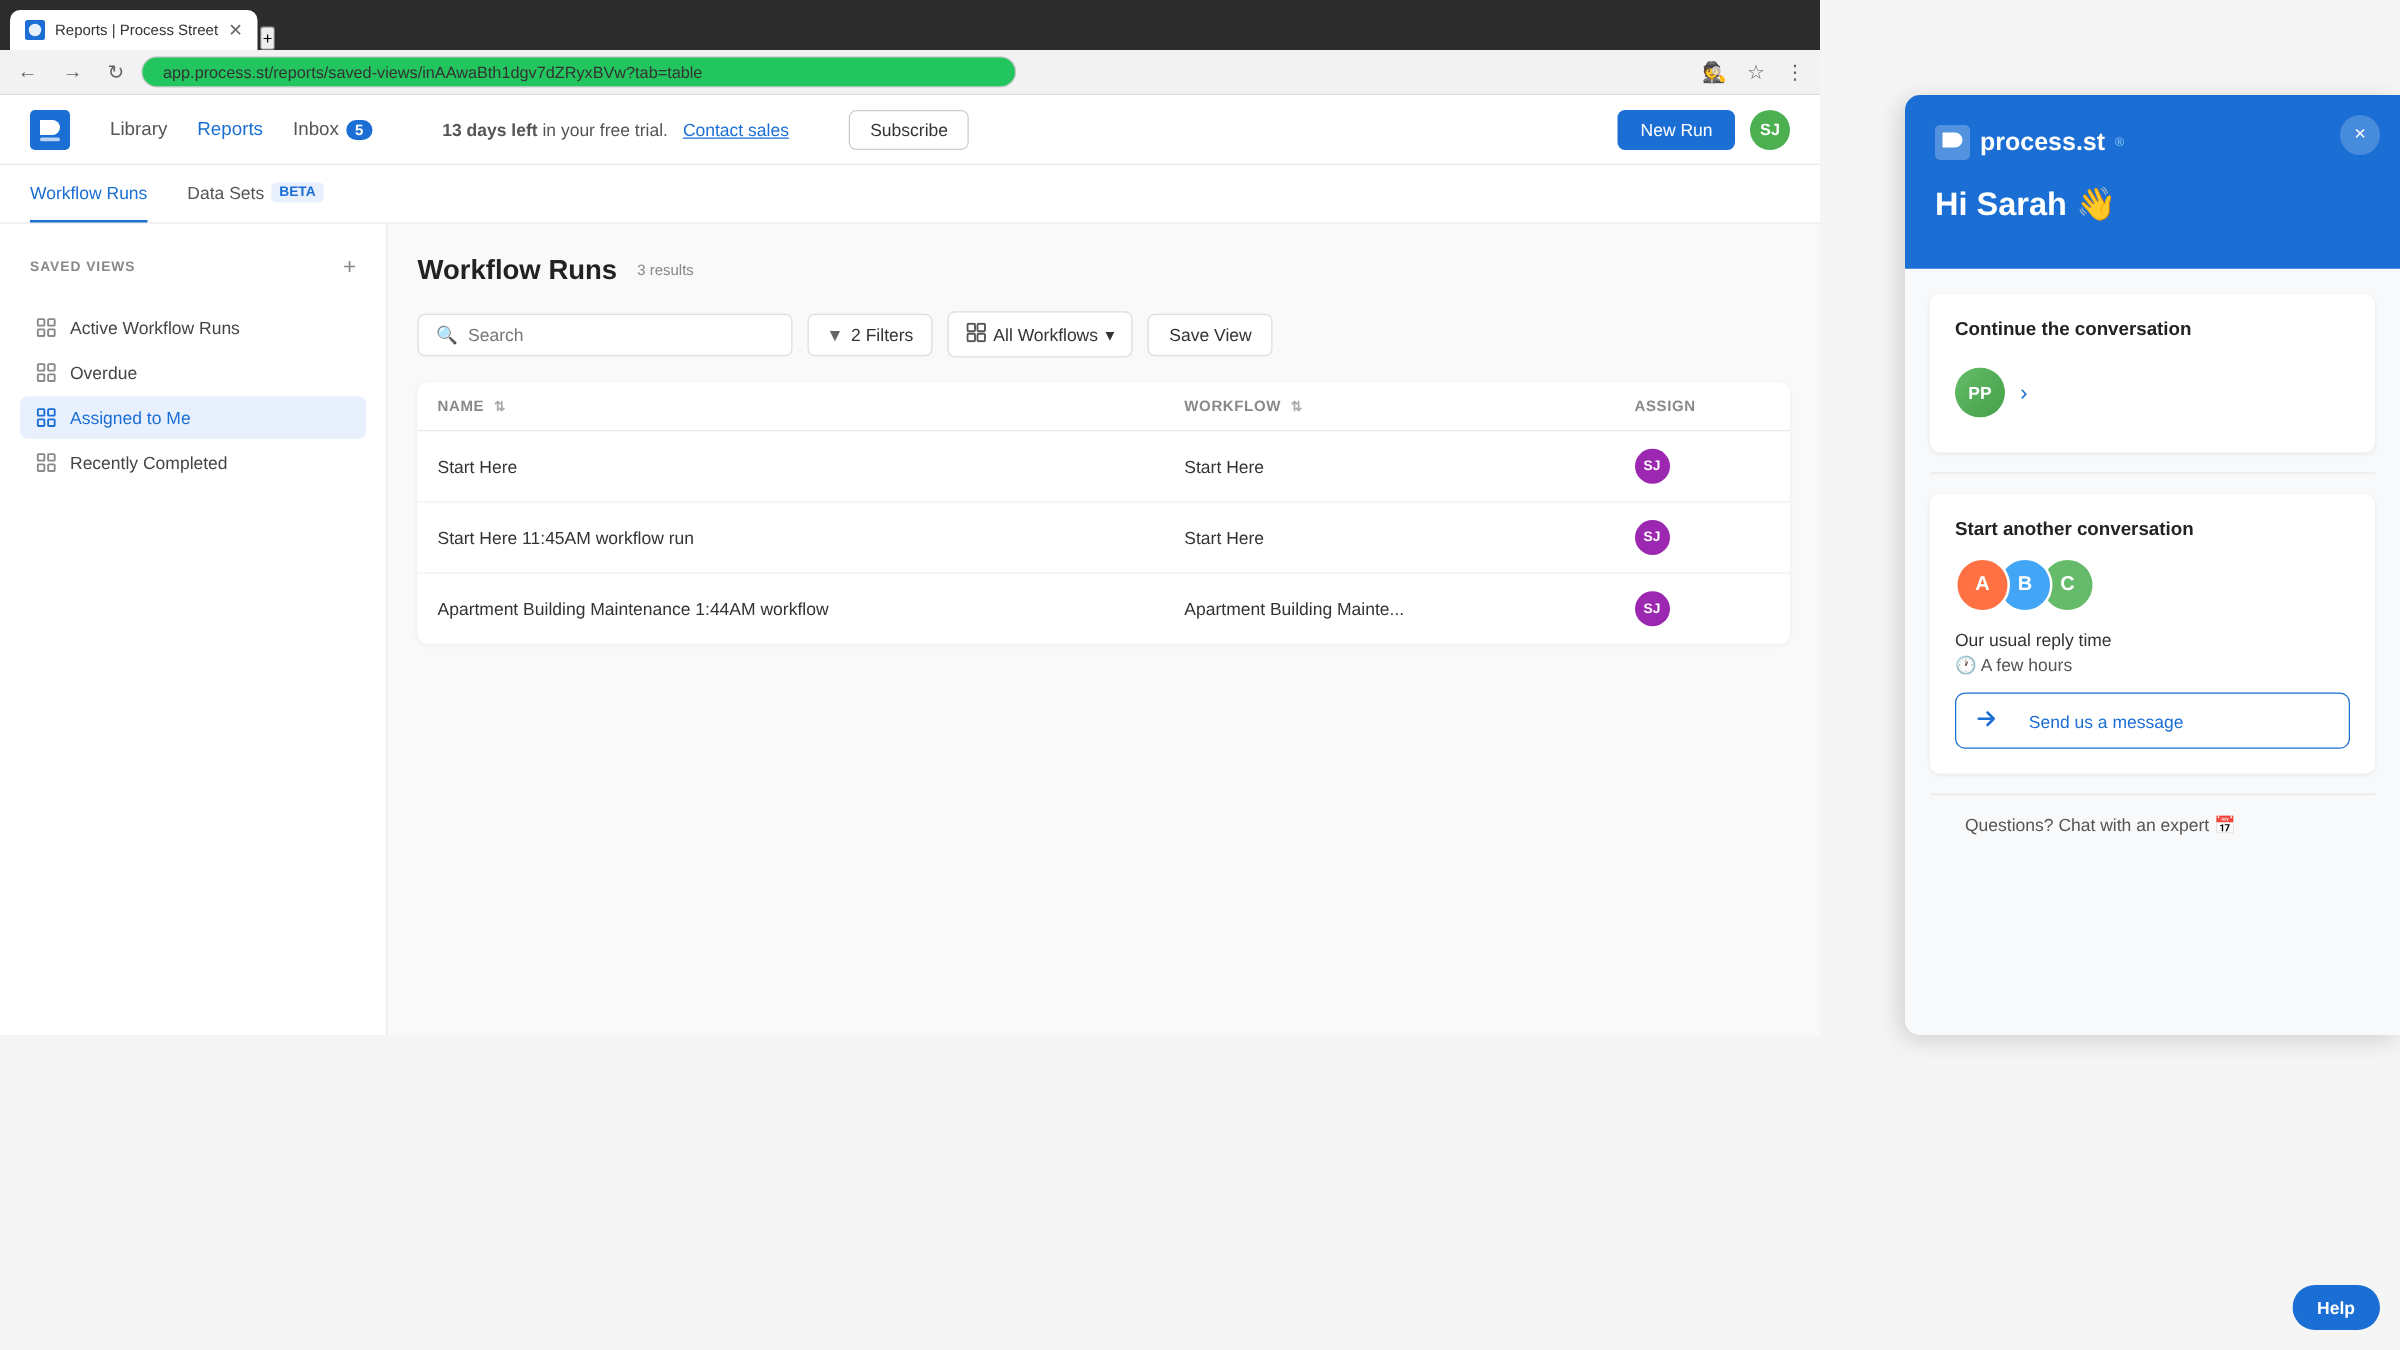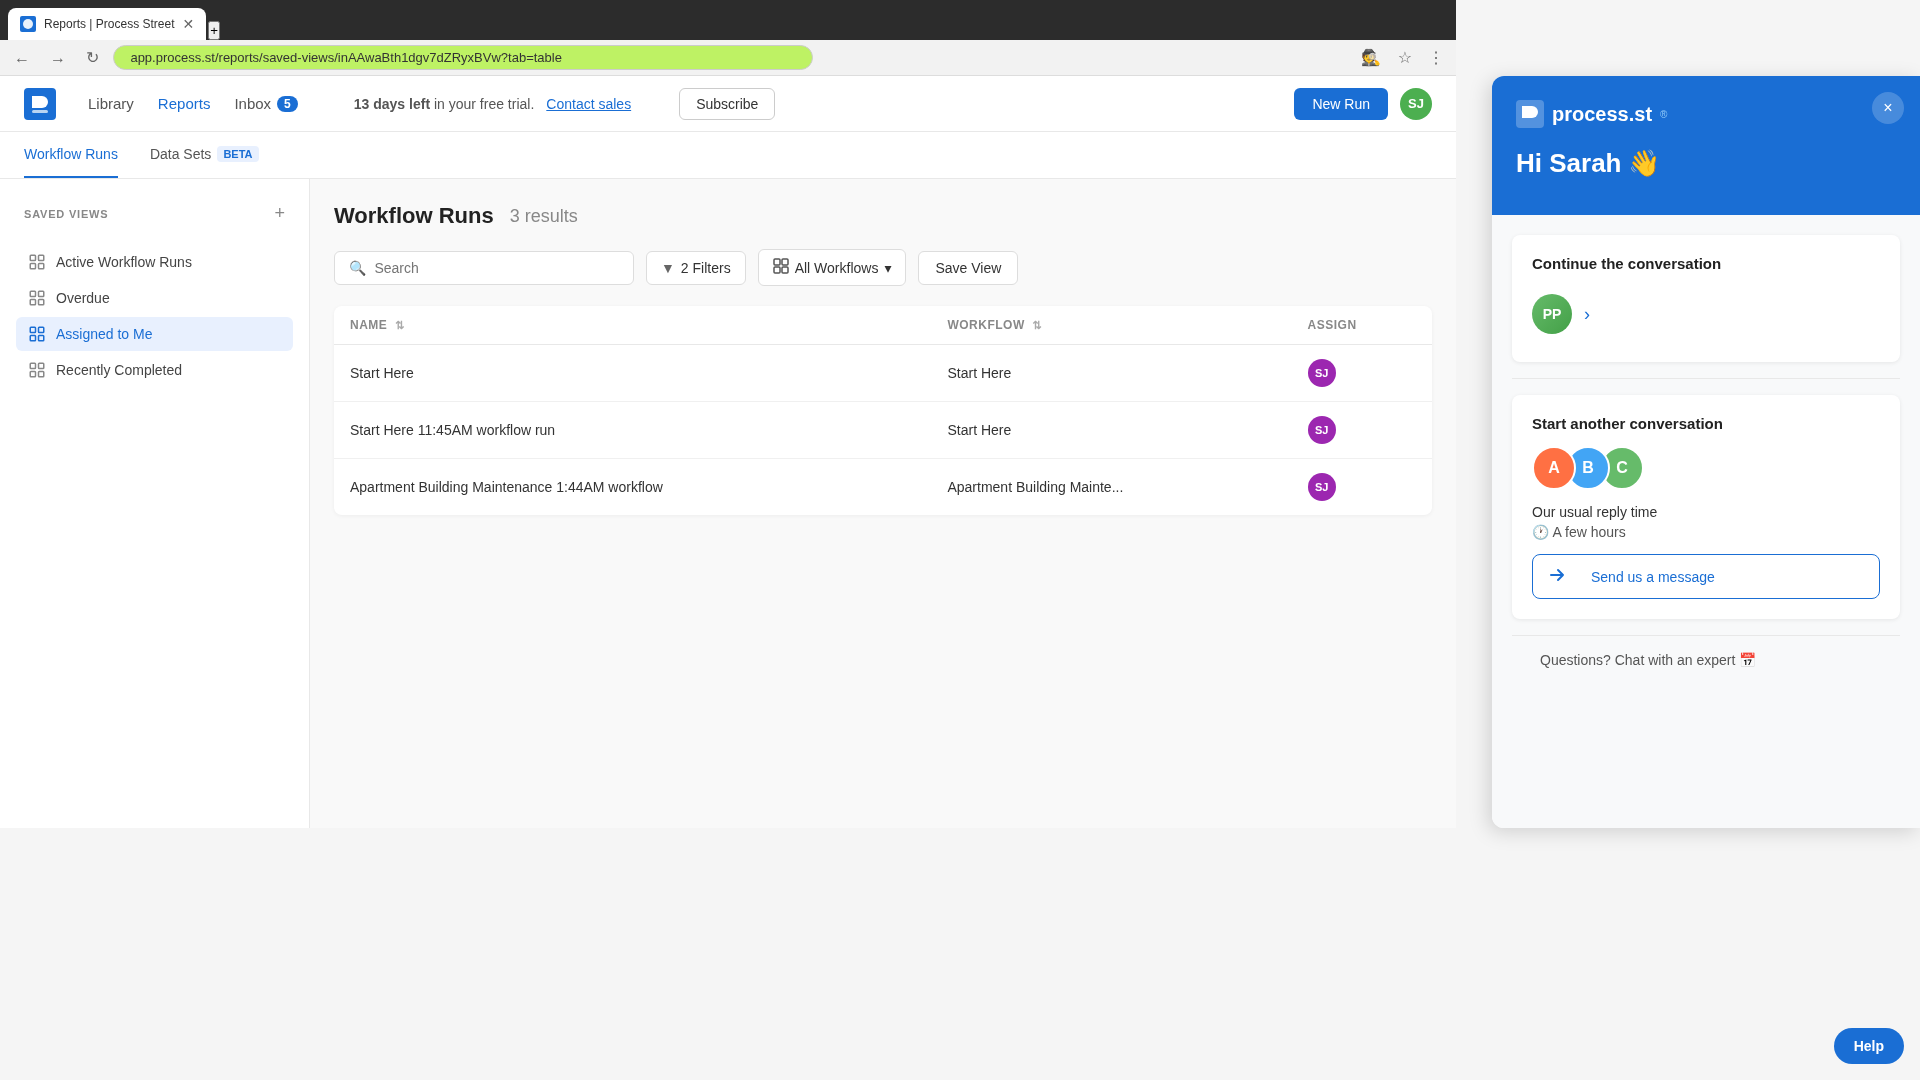--- a/index.html
+++ b/index.html
@@ -6,21 +6,21 @@
     body { font-family: -apple-system, BlinkMacSystemFont, 'Segoe UI', sans-serif; background: #f5f5f5; width: 1456px; height: 828px; overflow: hidden; }
 
     
     .browser-chrome { background: #2c2c2c; height: 40px; display: flex; align-items: center; padding: 0 8px; gap: 8px; }
     .browser-tabs { display: flex; align-items: flex-end; gap: 2px; height: 100%; padding-top: 6px; }
     .browser-tab { background: #fff; border-radius: 8px 8px 0 0; padding: 0 12px; height: 32px; display: flex; align-items: center; gap: 8px; font-size: 12px; color: #333; min-width: 180px; }
     .browser-tab .favicon { width: 16px; height: 16px; background: #1a6ed4; border-radius: 2px; display: flex; align-items: center; justify-content: center; }
     .browser-tab .tab-close { margin-left: auto; color: #666; cursor: pointer; font-size: 14px; }
     .browser-nav { background: #f2f2f2; height: 36px; display: flex; align-items: center; padding: 0 8px; gap: 8px; border-bottom: 1px solid #ddd; }
     .nav-btn { background: none; border: none; color: #666; cursor: pointer; font-size: 16px; padding: 4px 6px; border-radius: 4px; }
-    .address-bar { flex: 1; background: #bef264; border: 1px solid #ccc; border-radius: 20px; padding: 4px 16px; font-size: 13px; color: #333; max-width: 700px; }
+    .address-bar { flex: 1; background: #22c55e; border: 1px solid #ccc; border-radius: 20px; padding: 4px 16px; font-size: 13px; color: #333; max-width: 700px; }
     .nav-icons { display: flex; align-items: center; gap: 8px; margin-left: auto; }
     .nav-icon-btn { background: none; border: none; color: #666; cursor: pointer; font-size: 16px; padding: 4px; }
 
     
     .app-header { background: #fff; height: 56px; display: flex; align-items: center; padding: 0 24px; gap: 32px; border-bottom: 1px solid #e8e8e8; position: relative; z-index: 10; }
     .app-logo { display: flex; align-items: center; gap: 8px; }
     .logo-icon { width: 32px; height: 32px; }
     .app-nav { display: flex; align-items: center; gap: 24px; }
     .nav-item { font-size: 15px; color: #555; text-decoration: none; cursor: pointer; padding: 4px 0; }
     .nav-item.inbox { display: flex; align-items: center; gap: 6px; }
@@ -47,40 +47,40 @@
     .sidebar-add-btn { color: #888; font-size: 18px; cursor: pointer; background: none; border: none; }
     .sidebar-item { display: flex; align-items: center; gap: 10px; padding: 8px 12px; border-radius: 6px; cursor: pointer; font-size: 14px; color: #444; margin-bottom: 2px; }
     .sidebar-item.active { background: #e8f0fe; color: #1a6ed4; }
     .sidebar-icon { width: 18px; height: 18px; color: #888; flex-shrink: 0; }
     .sidebar-item.active .sidebar-icon { color: #1a6ed4; }
 
     
     .content-area { flex: 1; padding: 24px; background: #f9f9f9; overflow: hidden; position: relative; }
     .content-header { display: flex; align-items: center; gap: 16px; margin-bottom: 20px; }
     .content-title { font-size: 22px; font-weight: 600; color: #222; }
-    .results-count { font-size: 18px; color: #888; }
+    .results-count { font-size: 12px; color: #888; }
     .toolbar { display: flex; align-items: center; gap: 12px; margin-bottom: 20px; }
     .search-box { display: flex; align-items: center; gap: 8px; background: #fff; border: 1px solid #ddd; border-radius: 6px; padding: 8px 14px; width: 300px; }
     .search-icon { color: #aaa; font-size: 14px; }
     .search-input { border: none; outline: none; font-size: 14px; color: #333; width: 100%; background: transparent; }
     .filter-btn { display: flex; align-items: center; gap: 6px; background: #fff; border: 1px solid #ddd; border-radius: 6px; padding: 8px 14px; font-size: 14px; color: #333; cursor: pointer; }
     .filter-icon { color: #666; }
     .workflow-btn { display: flex; align-items: center; gap: 6px; background: #fff; border: 1px solid #ddd; border-radius: 6px; padding: 8px 14px; font-size: 14px; color: #333; cursor: pointer; }
     .save-view-btn { background: #fff; border: 1px solid #ddd; border-radius: 6px; padding: 8px 16px; font-size: 14px; color: #333; cursor: pointer; }
 
     
     .table { width: 100%; border-collapse: collapse; background: #fff; border-radius: 8px; overflow: hidden; box-shadow: 0 1px 4px rgba(0,0,0,0.05); }
     .table th { padding: 12px 16px; font-size: 12px; font-weight: 600; color: #888; text-transform: uppercase; letter-spacing: 0.5px; border-bottom: 1px solid #e8e8e8; text-align: left; cursor: pointer; }
     .table td { padding: 14px 16px; font-size: 14px; color: #333; border-bottom: 1px solid #f0f0f0; }
     .table tr:last-child td { border-bottom: none; }
     .sort-icon { color: #aaa; font-size: 11px; margin-left: 4px; }
     .assignee-avatar { width: 28px; height: 28px; border-radius: 50%; background: #9c27b0; color: #fff; display: flex; align-items: center; justify-content: center; font-size: 11px; font-weight: 600; }
 
     
-    .chat-overlay { position: fixed; right: 0; top: 76px; width: 428px; height: 752px; background: #fff; box-shadow: -4px 4px 20px rgba(0,0,0,0.15); border-radius: 12px 0 0 12px; overflow: hidden; z-index: 1000; display: flex; flex-direction: column; }
+    .chat-overlay { position: fixed; right: 0; top: 76px; width: 396px; height: 752px; background: #fff; box-shadow: -4px 4px 20px rgba(0,0,0,0.15); border-radius: 12px 0 0 12px; overflow: hidden; z-index: 1000; display: flex; flex-direction: column; }
     .chat-header { background: #1a6ed4; padding: 24px; position: relative; }
     .chat-logo { display: flex; align-items: center; gap: 8px; margin-bottom: 20px; }
     .chat-logo-text { color: #fff; font-size: 20px; font-weight: 700; }
     .chat-logo-dot { color: #90caf9; font-size: 10px; }
     .chat-close-btn { position: absolute; top: 16px; right: 16px; background: rgba(255,255,255,0.2); border: none; border-radius: 50%; width: 32px; height: 32px; display: flex; align-items: center; justify-content: center; color: #fff; cursor: pointer; font-size: 16px; }
     .chat-greeting { color: #fff; font-size: 26px; font-weight: 700; margin-bottom: 12px; }
     .chat-subtitle { color: rgba(255,255,255,0.85); font-size: 15px; line-height: 1.5; }
     .chat-body { flex: 1; overflow-y: auto; padding: 20px; background: #f8f9fa; }
     .chat-card { background: #fff; border-radius: 8px; padding: 20px; margin-bottom: 16px; box-shadow: 0 1px 4px rgba(0,0,0,0.08); }
     .chat-card-title { font-size: 15px; font-weight: 600; color: #222; margin-bottom: 14px; }

